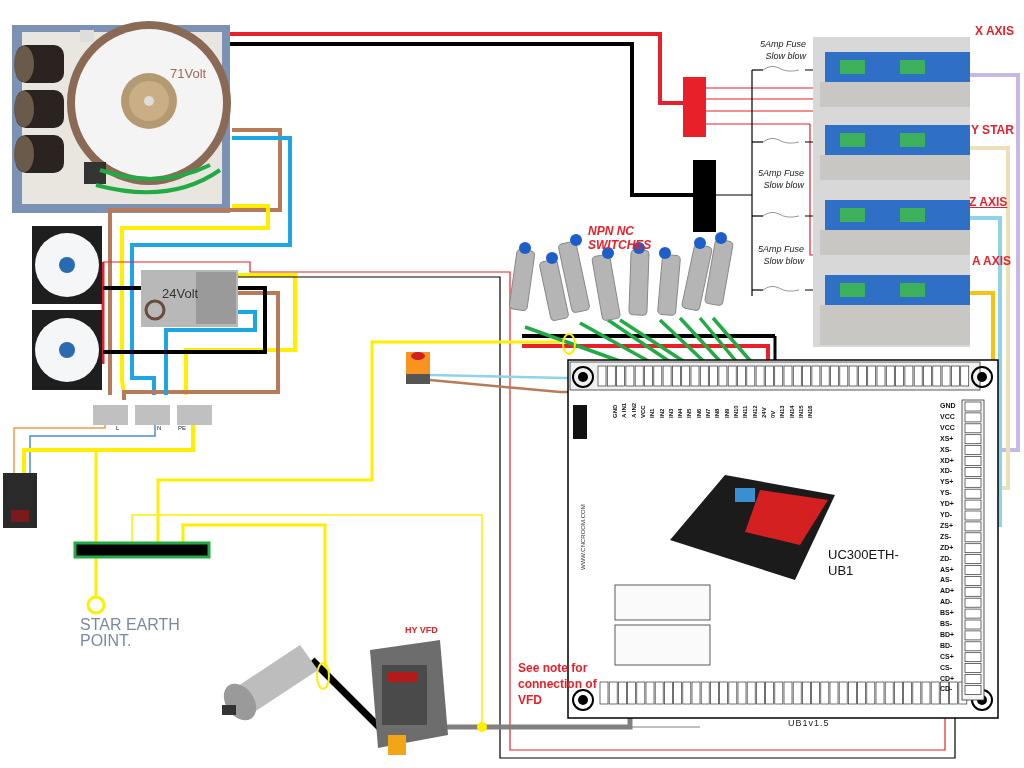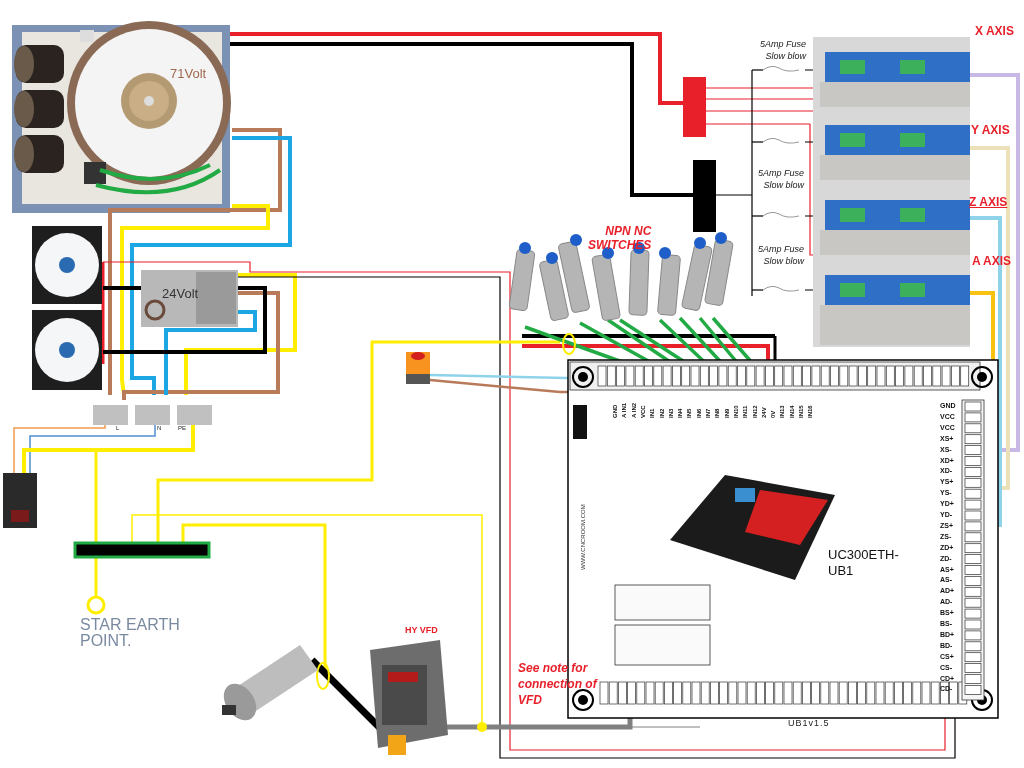--- a/index.html
+++ b/index.html
@@ -7,21 +7,21 @@
   #diagram{position:absolute;left:0;top:0;width:1024px;height:768px;}
   .lbl{position:absolute;white-space:nowrap;}
   .axis-lbl{color:#e8202a;font-weight:bold;font-size:12px;}
   .fuse-lbl{color:#1a1a1a;font-style:italic;font-size:9px;line-height:12px;text-align:right;}
   .npn-lbl{color:#e8202a;font-style:italic;font-weight:bold;font-size:12px;line-height:14px;}
   .volt-lbl{color:#a06a50;font-size:13px;}
   .volt24-lbl{color:#333;font-size:13px;}
   .earth-lbl{color:#7a8aa0;font-size:16px;line-height:16px;}
   .board-lbl{color:#111;font-size:13px;line-height:16px;}
   .vfd-lbl{color:#e8202a;font-weight:bold;font-size:9px;}
-  .note-lbl{color:#e8202a;font-style:italic;font-weight:bold;font-size:12px;line-height:16px;}
+  .note-lbl{color:#e8202a;font-weight:bold;font-size:12px;line-height:16px;}
   .ver-lbl{color:#222;font-size:9px;letter-spacing:1px;}
   .term-lbl{color:#222;font-size:6px;}
   .pin-lbl{color:#111;font-size:7px;font-weight:bold;}
   .url-lbl{color:#333;font-size:6px;transform:rotate(-90deg);transform-origin:left top;}
 </style>
 </head>
 <body>
 
 <svg id="diagram" viewBox="0 0 1024 768" xmlns="http://www.w3.org/2000/svg">
 
@@ -387,40 +387,40 @@
 
 <span class="lbl term-lbl" style="left:116px;top:425px;">L</span>
 <span class="lbl term-lbl" style="left:157px;top:425px;">N</span>
 <span class="lbl term-lbl" style="left:178px;top:425px;">PE</span>
 
 <div class="lbl earth-lbl" style="left:80px;top:617px;">
   <div>STAR EARTH</div>
   <div>POINT.</div>
 </div>
 
-<div class="lbl npn-lbl" style="left:588px;top:224px;text-align:right;">
+<div class="lbl npn-lbl" style="left:588px;top:224px;">
   <div>NPN NC</div>
   <div>SWITCHES</div>
 </div>
 
 <div class="lbl fuse-lbl" style="left:760px;top:38px;">
   <div>5Amp Fuse</div>
   <div>Slow blow</div>
 </div>
 <div class="lbl fuse-lbl" style="left:758px;top:167px;">
   <div>5Amp Fuse</div>
   <div>Slow blow</div>
 </div>
 <div class="lbl fuse-lbl" style="left:758px;top:243px;">
   <div>5Amp Fuse</div>
   <div>Slow blow</div>
 </div>
 
 <span class="lbl axis-lbl" style="left:975px;top:24px;">X AXIS</span>
-<span class="lbl axis-lbl" style="left:971px;top:123px;">Y AXIS</span>
+<span class="lbl axis-lbl" style="left:971px;top:123px;">Y STAR</span>
 <span class="lbl axis-lbl" style="left:969px;top:195px;text-decoration:underline;">Z AXIS</span>
 <span class="lbl axis-lbl" style="left:972px;top:254px;">A AXIS</span>
 
 <div class="lbl board-lbl" style="left:828px;top:547px;">
   <div>UC300ETH-</div>
   <div>UB1</div>
 </div>
 <span class="lbl ver-lbl" style="left:776px;top:718px;margin-left:12px;">UB1v1.5</span>
 <span class="lbl url-lbl" style="left:580px;top:570px;">WWW.CNCROOM.COM</span>
 

